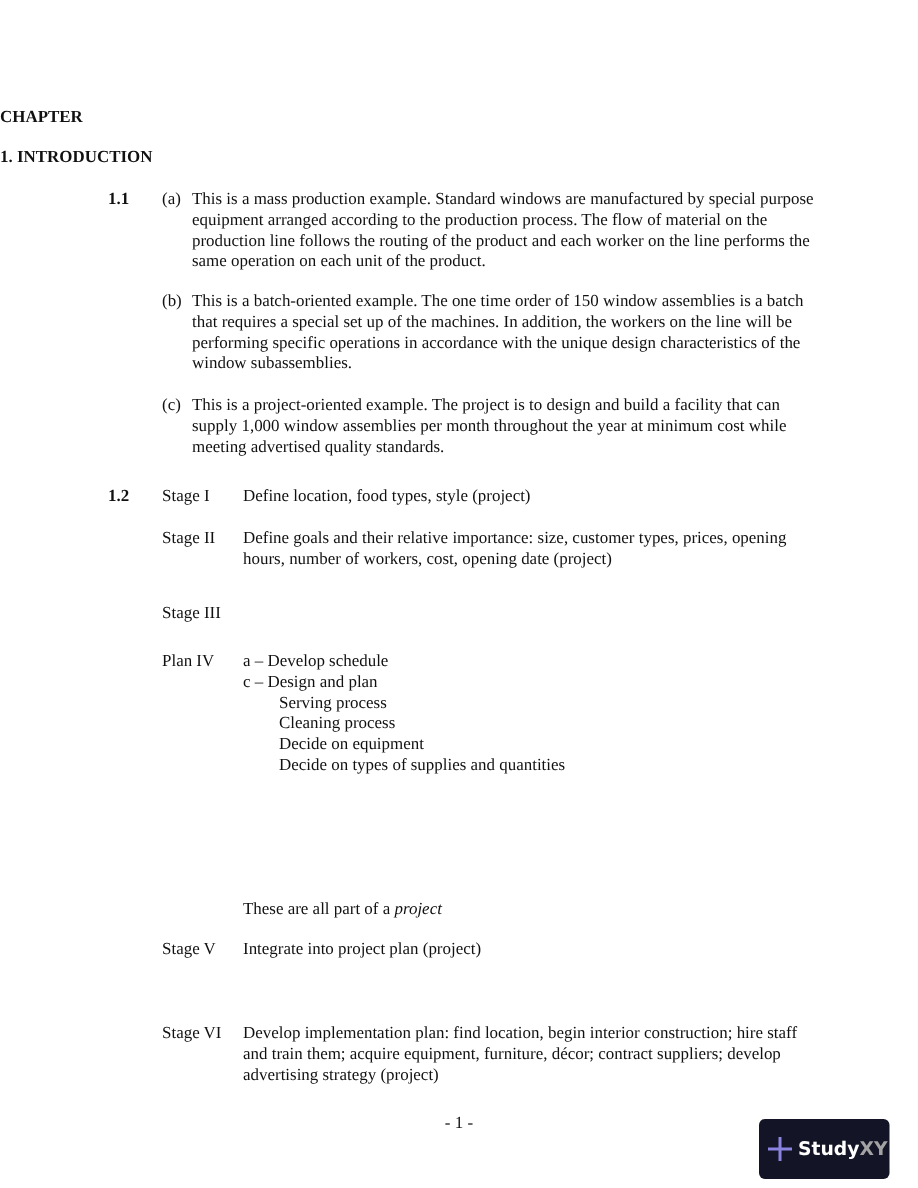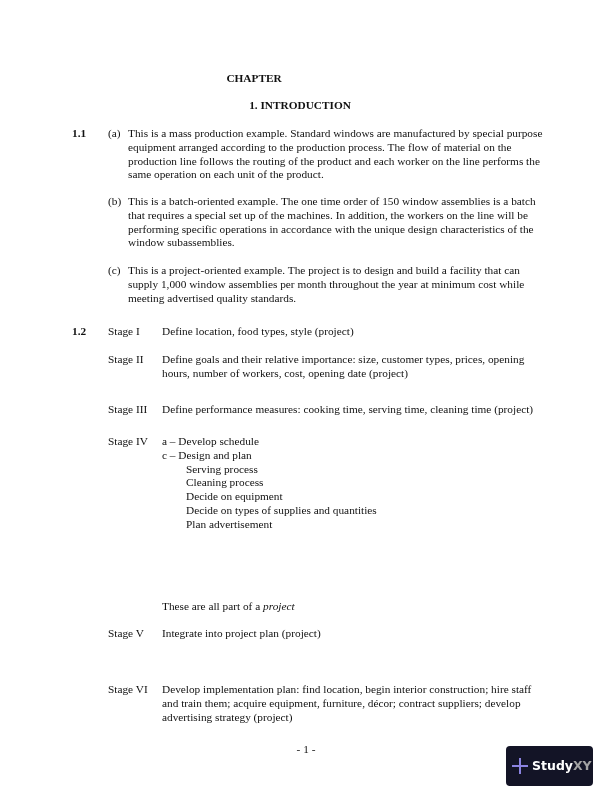--- a/index.html
+++ b/index.html
@@ -1,20 +1,20 @@
 <!DOCTYPE html>
 <html><head>
 <meta charset="utf-8">
 <style>
   html, body { margin: 0; padding: 0; background: #ffffff; }
   body {
     width: 612px; height: 792px; position: relative; overflow: hidden;
     font-family: "Liberation Serif", serif; color: #111; font-size: 11.3px; line-height: 13.8px;
   }
-  .center-bold { position: absolute; left: 0; width: 508px; text-align: center; font-weight: bold; }
+  .center-bold { position: absolute; left: 0; width: 508px; font-weight: bold; }
   .sec-num { position: absolute; left: 72px; font-weight: bold; }
   .para { position: absolute; left: 108px; width: 440px; }
   .para .lbl { position: absolute; left: 0; top: 0; }
   .para .txt { margin-left: 20px; }
   .stage { position: absolute; left: 108px; width: 440px; }
   .stage .lbl { position: absolute; left: 0; top: 0; }
   .stage .txt { margin-left: 54px; }
   .indent { padding-left: 24px; }
   .page-num { position: absolute; left: 0; width: 612px; text-align: center; top: 743px; }
   .badge {
@@ -26,21 +26,21 @@
   .badge .plus::before, .badge .plus::after { content: ""; position: absolute; background: #8b83e0; }
   .badge .plus::before { left: 7px; top: 0; width: 2px; height: 16px; }
   .badge .plus::after { left: 0; top: 7px; width: 16px; height: 2px; }
   .badge .xy { color: #a3a3a3; }
   i { font-style: italic; }
 </style>
 </head>
 <body>
 
 <div class="center-bold" style="top:72px;">CHAPTER</div>
-<div class="center-bold" style="top:99px;padding-left:46px;">1. INTRODUCTION</div>
+<div class="center-bold" style="top:99px;">1. INTRODUCTION</div>
 
 <div class="sec-num" style="top:127px;">1.1</div>
 
 <div class="para" style="top:127px;">
   <span class="lbl">(a)</span>
   <div class="txt">This is a mass production example.  Standard windows are manufactured by special purpose equipment arranged according to the production process.  The flow of material on the production line follows the routing of the product and each worker on the line performs the same operation on each unit of the product.</div>
 </div>
 <div class="para" style="top:195px;">
   <span class="lbl">(b)</span>
   <div class="txt">This is a batch-oriented example.  The one time order of 150 window assemblies is a batch that requires a special set up of the machines.  In addition, the workers on the line will be performing specific operations in accordance with the unique design characteristics of the window subassemblies.</div>
@@ -55,33 +55,31 @@
 <div class="stage" style="top:325px;">
   <span class="lbl">Stage I</span>
   <div class="txt">Define location, food types, style (project)</div>
 </div>
 <div class="stage" style="top:353px;">
   <span class="lbl">Stage II</span>
   <div class="txt">Define goals and their relative importance: size, customer types, prices, opening hours, number of workers, cost, opening date (project)</div>
 </div>
 <div class="stage" style="top:403px;">
   <span class="lbl">Stage III</span>
-  <div class="txt">Define performance measures: cooking time, serving time, cleaning time (project)</div>
 </div>
 
 <div class="stage" style="top:435px;">
-  <span class="lbl">Stage IV</span>
+  <span class="lbl">Plan IV</span>
   <div class="txt">
     <div>a – Develop schedule</div>
     <div>c – Design and plan</div>
     <div class="indent">Serving process</div>
     <div class="indent">Cleaning process</div>
     <div class="indent">Decide on equipment</div>
     <div class="indent">Decide on types of supplies and quantities</div>
-    <div class="indent">Plan advertisement</div>
   </div>
 </div>
 
 <div class="stage" style="top:600px;">
   <div class="txt"><span>These are all part of a </span><i>project</i></div>
 </div>
 
 <div class="stage" style="top:627px;">
   <span class="lbl">Stage V</span>
   <div class="txt">Integrate into project plan (project)</div>

